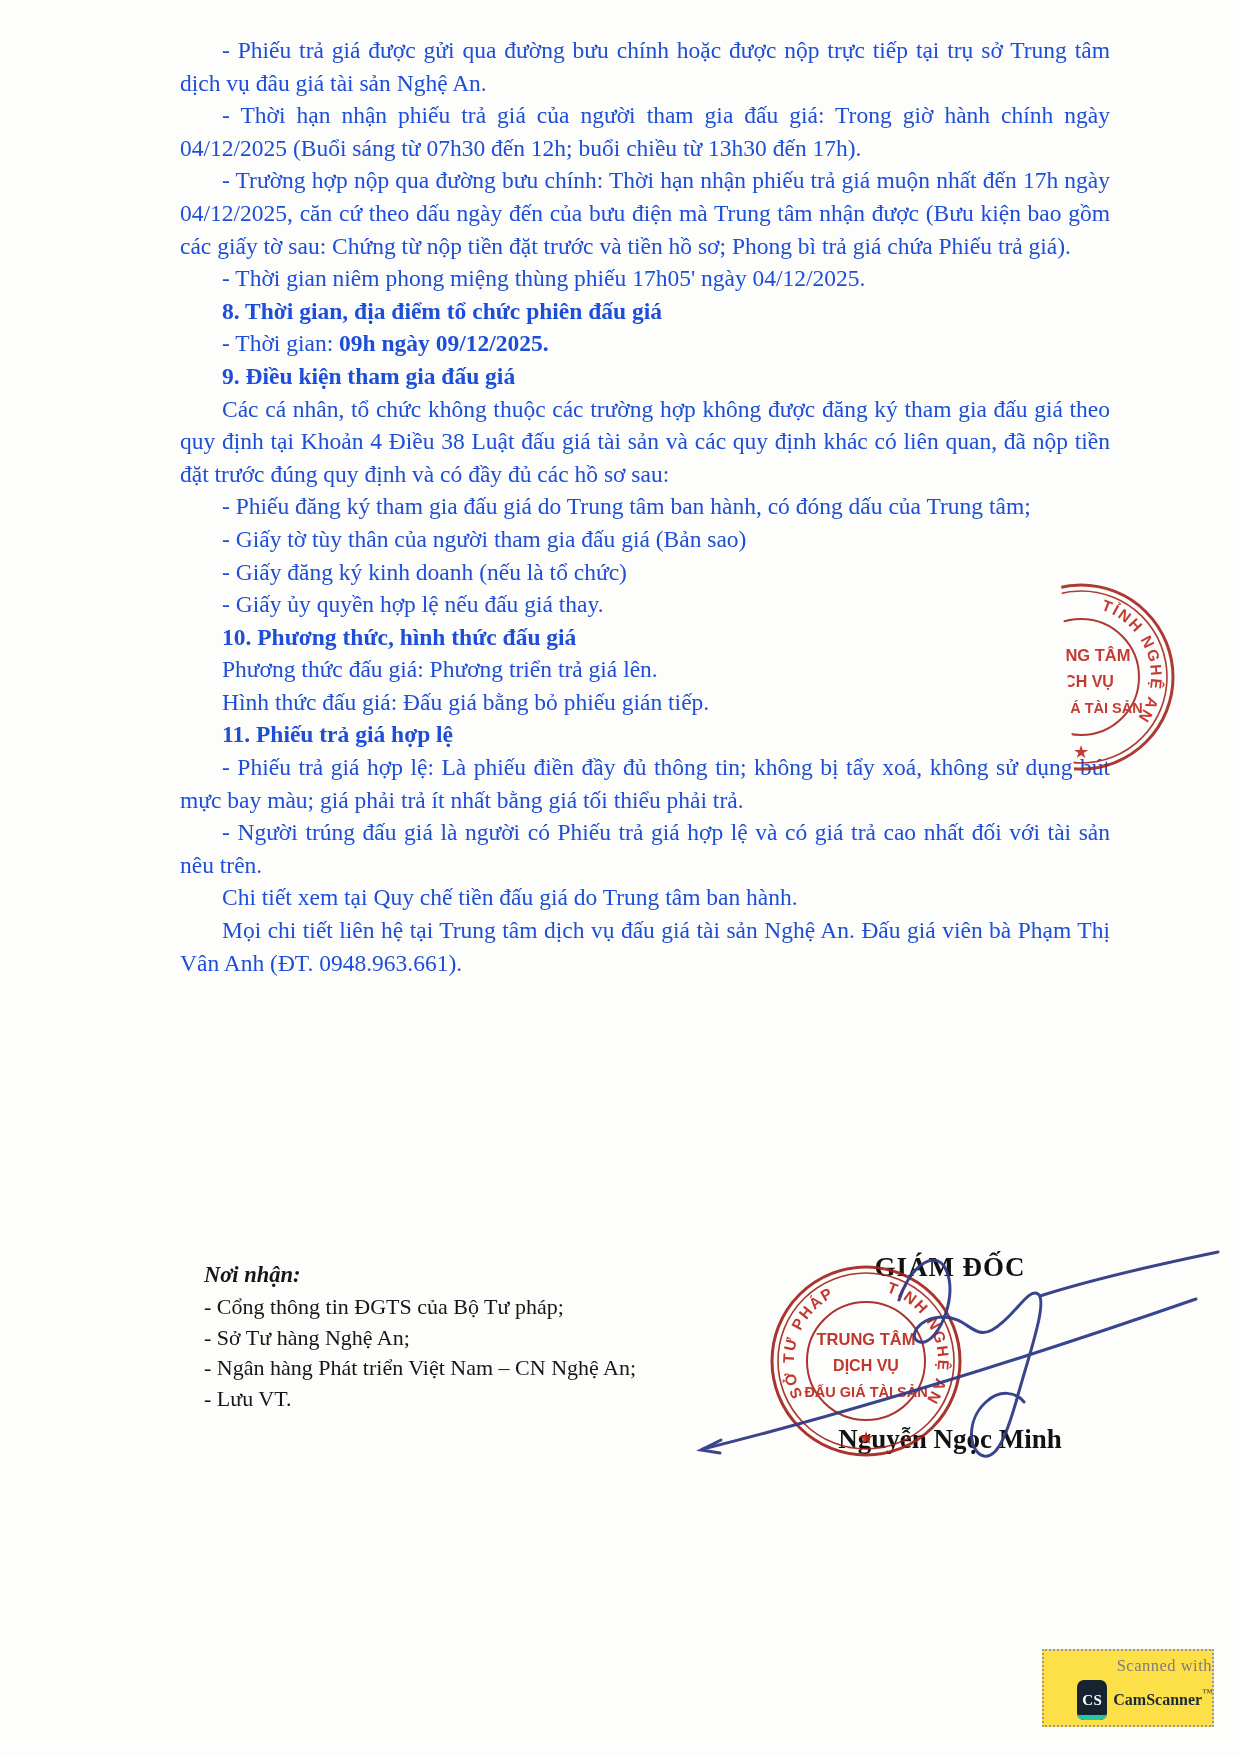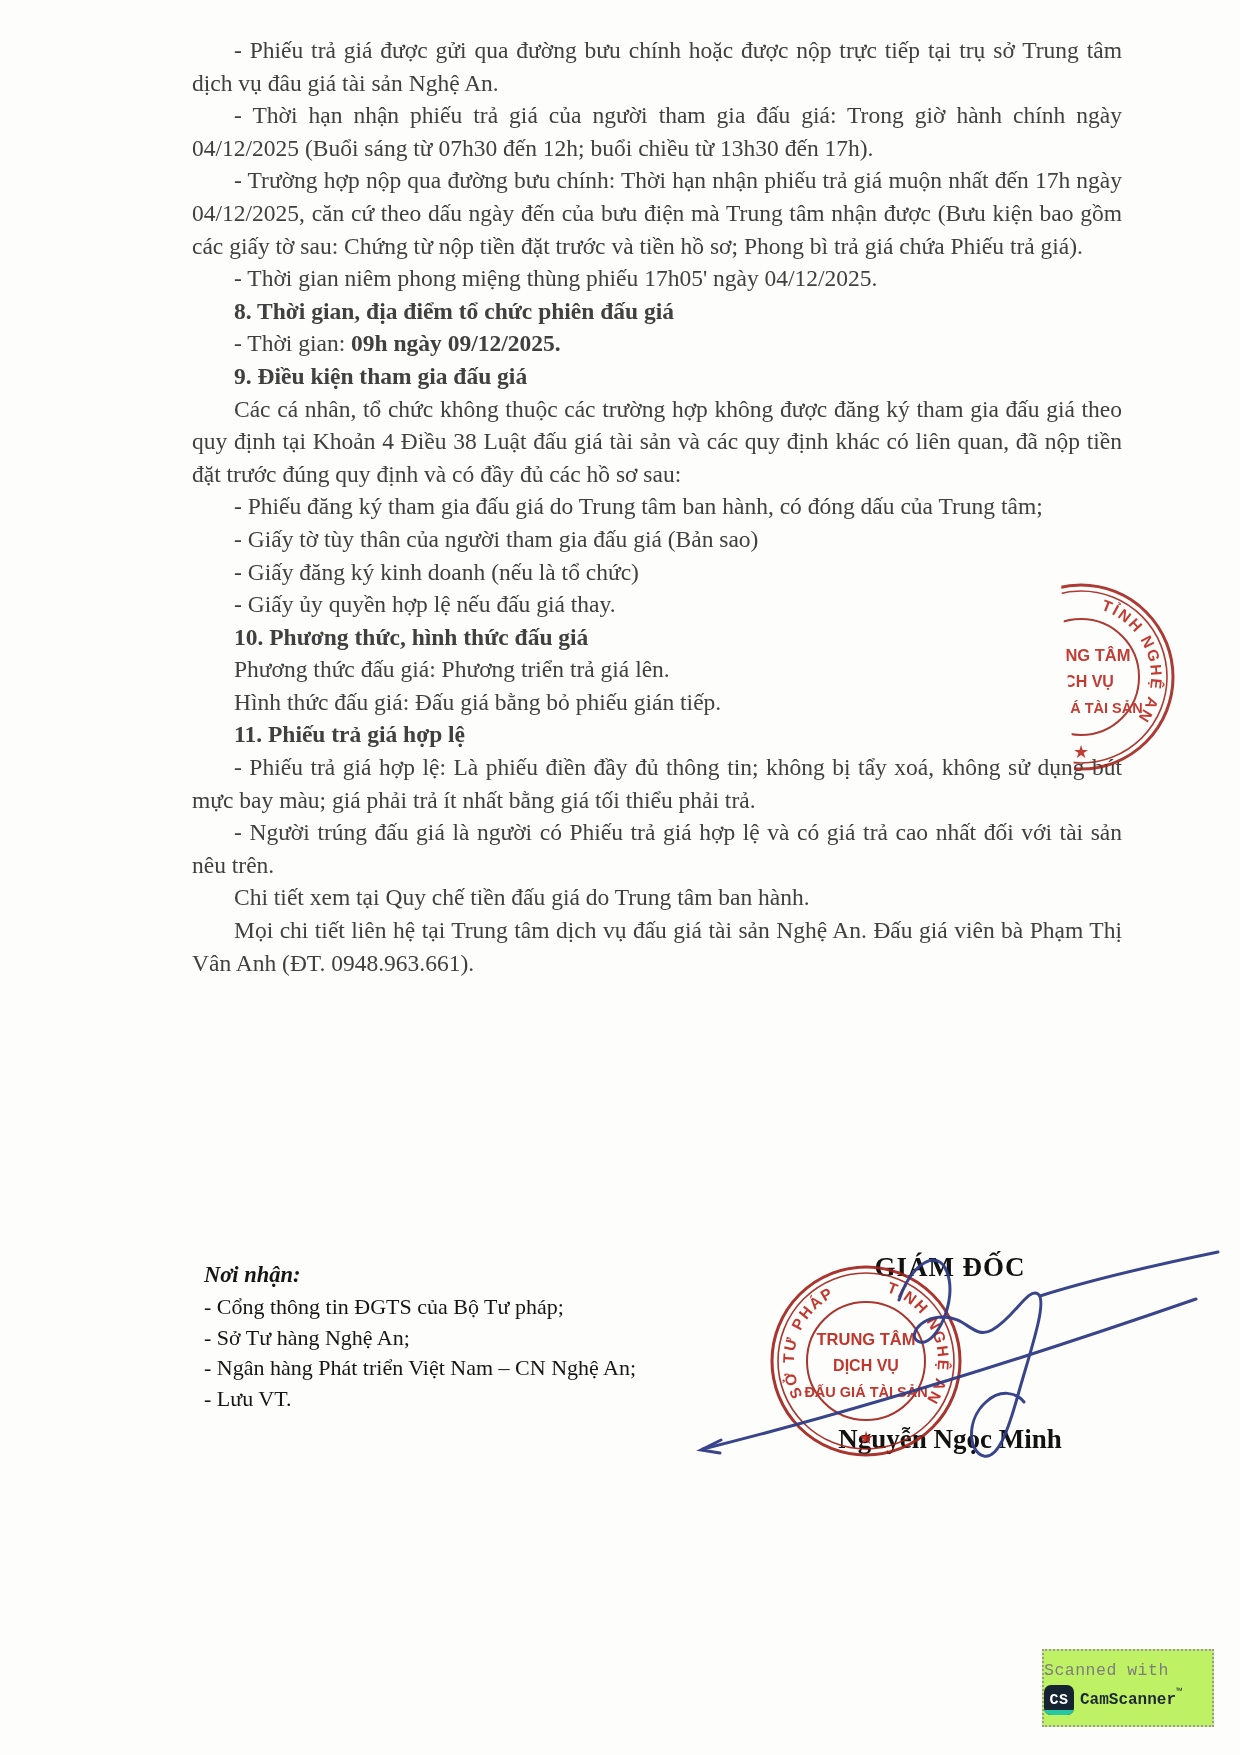--- a/index.html
+++ b/index.html
@@ -6,22 +6,22 @@
   body{
     width:1240px;height:1755px;position:relative;
     background:#ffffff;
     font-family:"Liberation Serif","DejaVu Serif",serif;
   }
   .page{
     position:absolute;inset:0;background:#fdfdfb;overflow:hidden;
   }
   
   .doc{
-    position:absolute;left:192px;top:34px;width:930px;
-    color:#404040;
+    position:absolute;left:180px;top:34px;width:930px;
+    color:#1d4ed8;
   }
   .doc p{
     margin:0;
     font-size:23.5px;line-height:32.6px;
     text-align:justify;
     text-indent:42px;
   }
   .doc p.h{font-weight:bold;}
   .bold{font-weight:bold;}
   
@@ -42,30 +42,30 @@
     text-align:center;font-weight:bold;font-size:27px;color:#121212;
   }
   
   svg.overlay{
     position:absolute;left:0;top:0;pointer-events:none;
   }
   .stamp-sans{font-family:"Liberation Sans","DejaVu Sans",sans-serif;font-weight:bold;}
   
   .cs-badge{
     position:absolute;left:1042px;top:1649px;width:172px;height:78px;
-    background:#bef264;border:2px dotted #9a9a9a;box-sizing:border-box;
-    display:flex;flex-direction:column;align-items:flex-start;justify-content:center;
-    font-family:Liberation Mono, monospace;
+    background:#fde047;border:2px dotted #9a9a9a;box-sizing:border-box;
+    display:flex;flex-direction:column;align-items:flex-end;justify-content:center;
+    font-family:Liberation Serif, serif;
   }
   .cs-badge .scanned{
     color:#7d7d7d;font-size:16.5px;line-height:20px;letter-spacing:.5px;
   }
   .cs-row{display:flex;align-items:center;gap:6px;margin-top:4px;}
   .cs-icon{
-    width:30px;height:30px;border-radius:7px;background:#152430;position:relative;
+    width:30px;height:40px;border-radius:7px;background:#152430;position:relative;
     display:flex;align-items:center;justify-content:center;overflow:hidden;flex:0 0 auto;
   }
   .cs-icon .cs-txt{color:#ffffff;font-weight:bold;font-size:15px;letter-spacing:.5px;}
   .cs-icon::after{
     content:"";position:absolute;left:0;right:0;bottom:0;height:5px;background:#26c8a4;
   }
   .cs-word{color:#1c2935;font-weight:bold;font-size:16px;line-height:24px;}
   .cs-tm{color:#1c2935;font-size:10px;vertical-align:top;line-height:10px;}
 </style>
 </head>

